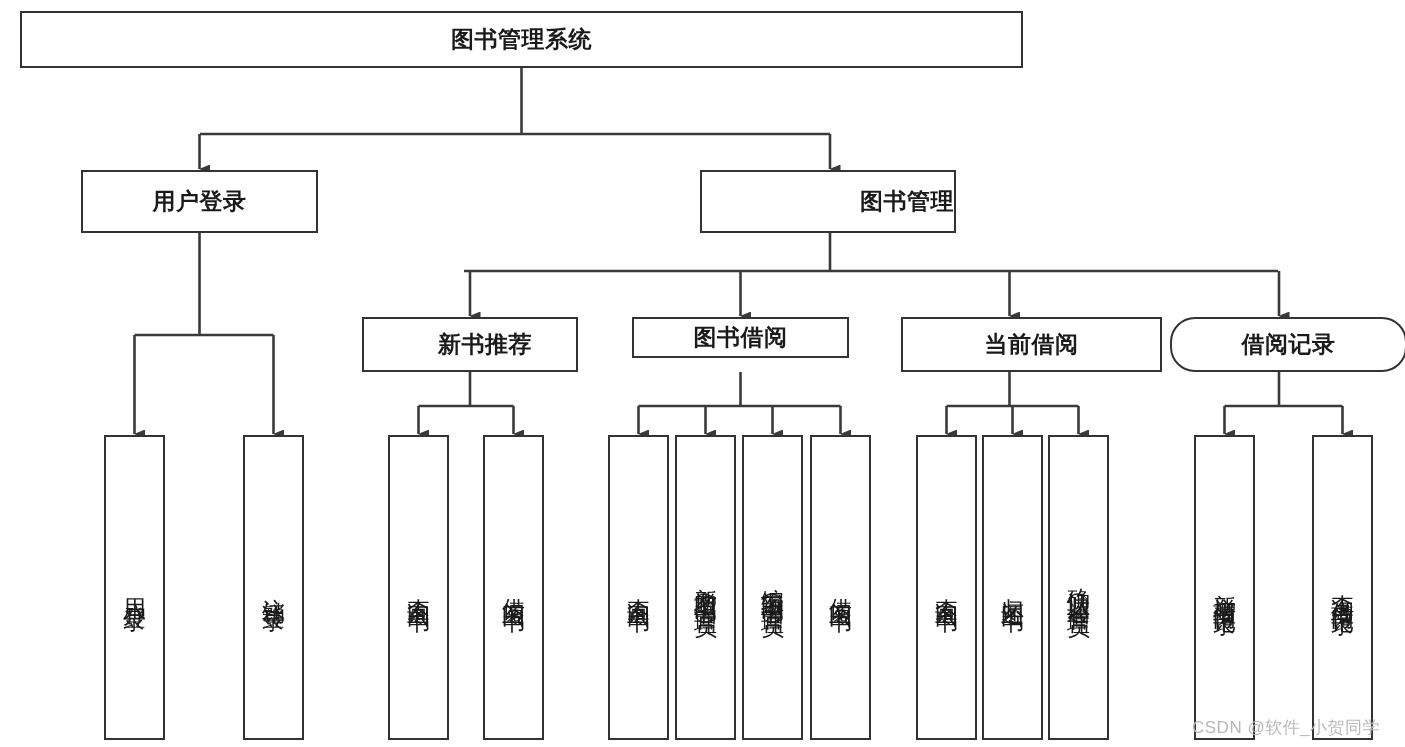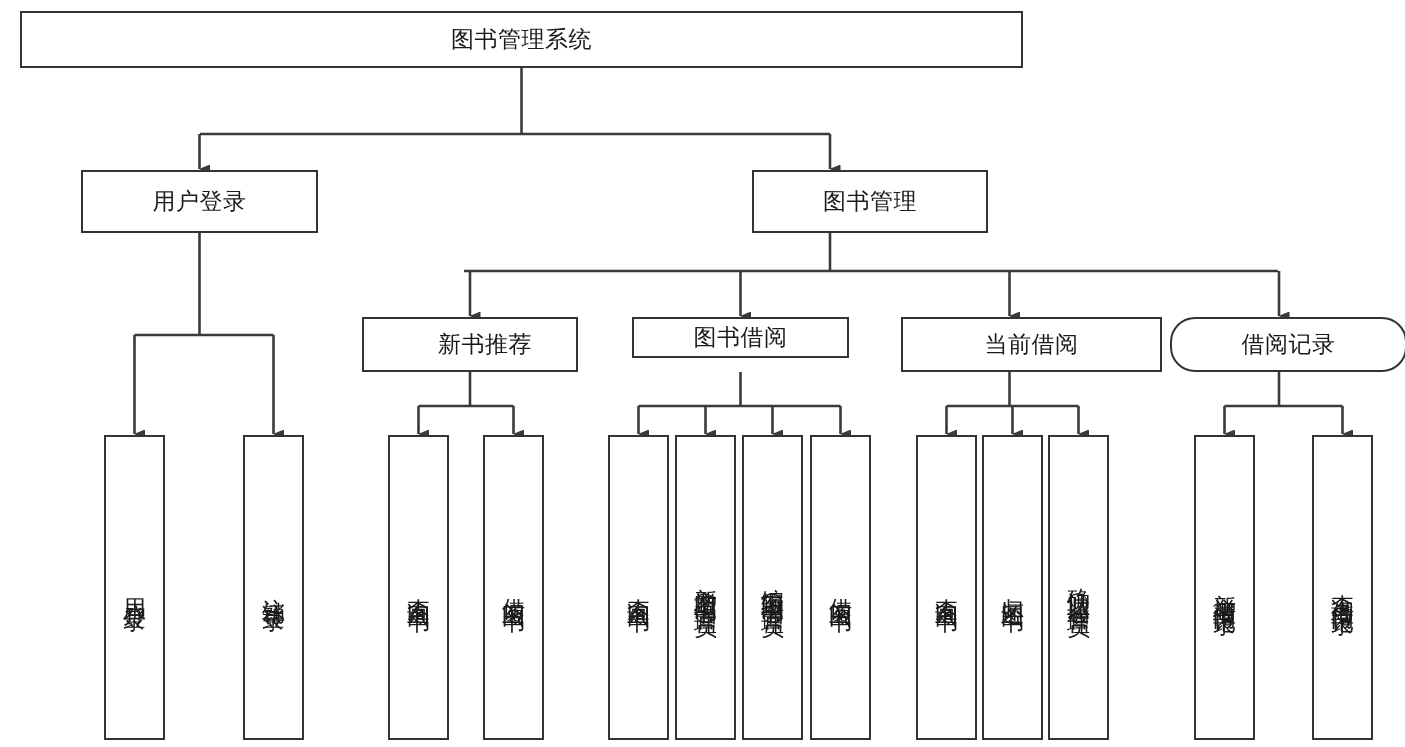--- a/index.html
+++ b/index.html
@@ -29,20 +29,21 @@
     display: flex;
     align-items: center;
     justify-content: center;
   }
   .node-label-h {
     font-size: 23px;
     color: #1a1a1a;
     line-height: 1.1;
     white-space: nowrap;
     letter-spacing: 0.5px;
+    font-weight: bold;
   }
   .node-box.vertical {
     align-items: center;
     justify-content: center;
   }
   .node-label-v {
     writing-mode: vertical-rl;
     text-orientation: upright;
     font-size: 23px;
     color: #1a1a1a;
@@ -111,21 +112,21 @@
       </g>
   </svg>
 
   <div id="boxes">
       <div class="node-box" style="left: 20px; top: 11px; width: 1003px; height: 57px;">
         <span class="node-label-h">图书管理系统</span>
       </div>
       <div class="node-box" style="left: 81px; top: 170px; width: 237px; height: 63px;">
         <span class="node-label-h">用户登录</span>
       </div>
-      <div class="node-box" style="left: 752px; top: 170px; width: 236px; height: 63px;">
+      <div class="node-box" style="left: 700px; top: 170px; width: 256px; height: 63px; justify-content: flex-end;">
         <span class="node-label-h">图书管理</span>
       </div>
       <div class="node-box" style="left: 362px; top: 317px; width: 216px; height: 55px; padding-left: 30px;">
         <span class="node-label-h">新书推荐</span>
       </div>
       <div class="node-box" style="left: 632px; top: 317px; width: 217px; height: 41px;">
         <span class="node-label-h">图书借阅</span>
       </div>
       <div class="node-box" style="left: 901px; top: 317px; width: 261px; height: 55px;">
         <span class="node-label-h">当前借阅</span>
@@ -167,13 +168,14 @@
         <span class="node-label-v">确认归还（管理员）</span>
       </div>
       <div class="node-box vertical" style="left: 1194px; top: 435px; width: 61px; height: 305px;">
         <span class="node-label-v">新增借阅记录</span>
       </div>
       <div class="node-box vertical" style="left: 1312px; top: 435px; width: 61px; height: 305px;">
         <span class="node-label-v">查询借阅记录</span>
       </div>
     </div>
 
+  <div class="watermark" style="left: 1192px; top: 716px; color: rgb(185, 185, 185);">CSDN @软件_小贺同学</div>
 </div>
 
 </body></html>

